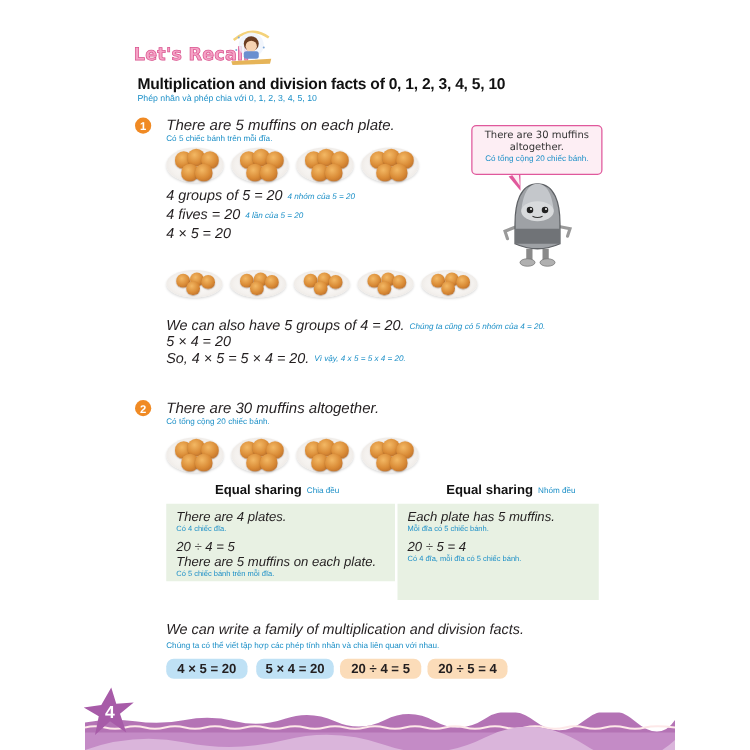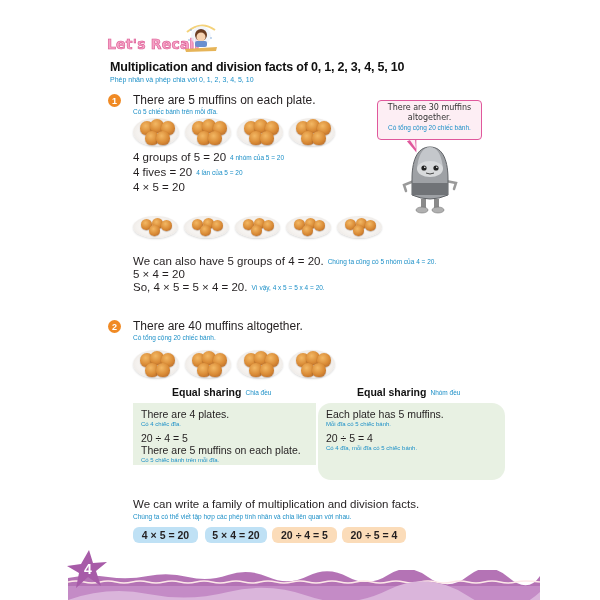--- a/index.html
+++ b/index.html
@@ -31,21 +31,21 @@
   }
 
   
   .num-badge {
     width: 13px; height: 13px; border-radius: 50%;
     background: #f08a24; color: #fff;
     font-size: 9px; font-weight: bold;
     display: flex; align-items: center; justify-content: center;
   }
 
-  .main-text { font-size: 11.5px; color: #231f20; white-space: nowrap; }
+  .main-text { font-size: 11.5px; color: #231f20; white-space: nowrap; font-style: italic; }
   .viet { font-size: 6.5px; color: #1b8fc7; white-space: nowrap; }
   .inline-viet { font-size: 6.5px; color: #1b8fc7; margin-left: 4px; vertical-align: 1px; }
 
   
   .plate {
     position: absolute;
     border-radius: 50%;
     background: radial-gradient(ellipse at center, #ffffff 0%, #f4f1ee 60%, #e2ddd8 100%);
     box-shadow: 0 1px 2px rgba(0,0,0,0.15);
   }
@@ -173,40 +173,40 @@
 
   <ellipse cx="30" cy="24" rx="13" ry="8" fill="#d8dadc"></ellipse>
   <circle cx="24" cy="23" r="2.6" fill="#222"></circle>
   <circle cx="36" cy="23" r="2.6" fill="#222"></circle>
   <circle cx="24.8" cy="22.2" r="0.8" fill="#fff"></circle>
   <circle cx="36.8" cy="22.2" r="0.8" fill="#fff"></circle>
   <path d="M26 28 Q30 30 34 28" stroke="#333" stroke-width="0.9" fill="none"></path>
 </svg>
 
 <div class="abs num-badge" style="left:108px; top:320px;">2</div>
-<div class="abs main-text" style="left:133px; top:319px; font-size:12px;">There are 40 muffins altogether.</div>
+<div class="abs main-text" style="left:133px; top:319px; font-size:12px;">There are 30 muffins altogether.</div>
 <div class="abs viet" style="left:133px; top:334px;">Có tổng cộng 20 chiếc bánh.</div>
 
 <div id="plates-row3"></div>
 
 <div class="abs box-col-header" style="left:172px; top:386px;">
   <span>Equal sharing</span><span class="inline-viet" style="font-weight:normal;">Chia đều</span>
 </div>
 <div class="abs box-col-header" style="left:357px; top:386px;">
   <span>Equal sharing</span><span class="inline-viet" style="font-weight:normal;">Nhóm đều</span>
 </div>
 
 <div class="abs box" style="left:133px; top:403px; width:183px; height:62px;">
   <div class="main-text">There are 4 plates.</div>
   <div class="viet">Có 4 chiếc đĩa.</div>
   <div class="main-text" style="margin-top:5px;">20 ÷ 4 = 5</div>
   <div class="main-text">There are 5 muffins on each plate.</div>
   <div class="viet">Có 5 chiếc bánh trên mỗi đĩa.</div>
 </div>
-<div class="abs box" style="left:318px; top:403px; width:187px; height:77px;border-radius:13px;">
+<div class="abs box" style="left:318px; top:403px; width:161px; height:77px;">
   <div class="main-text">Each plate has 5 muffins.</div>
   <div class="viet">Mỗi đĩa có 5 chiếc bánh.</div>
   <div class="main-text" style="margin-top:5px;">20 ÷ 5 = 4</div>
   <div class="viet">Có 4 đĩa, mỗi đĩa có 5 chiếc bánh.</div>
 </div>
 
 <div class="abs main-text" style="left:133px; top:498px; font-size:11.5px;">We can write a family of multiplication and division facts.</div>
 <div class="abs viet" style="left:133px; top:513px;">Chúng ta có thể viết tập hợp các phép tính nhân và chia liên quan với nhau.</div>
 
 <div class="abs pill blue" style="left:133px; top:527px; width:65px;">4 × 5 = 20</div>

